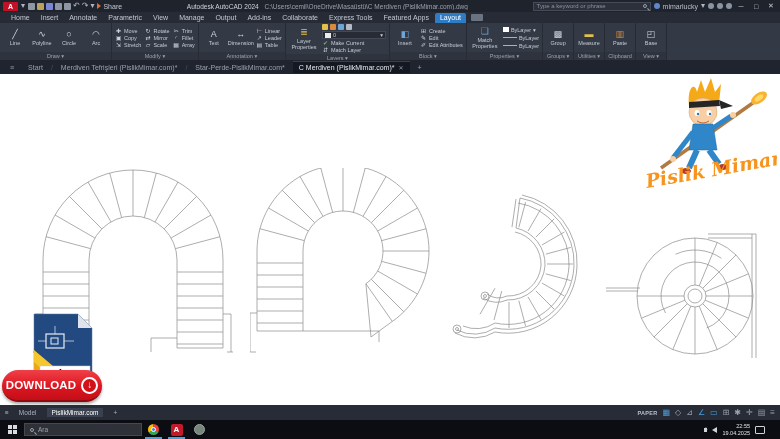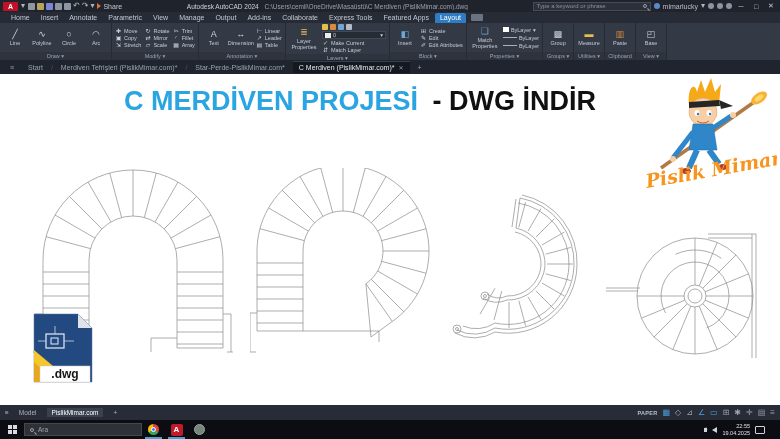--- a/index.html
+++ b/index.html
@@ -382,24 +382,20 @@
     <span class="sep">/</span>
     <span class="ft">Star-Perde-PislikMimar.com*</span>
     <span class="ft active">
         <span>C Merdiven (PislikMimar.com)*</span>
         <span class="ftx">✕</span>
       </span>
     <span class="ft">+</span>
   </div>
 
   <div class="canvas">
-    <div class="doc-title">
-      <span class="blue">C MERDİVEN PROJESİ</span>
-      <span class="dark">- DWG İNDİR</span>
-    </div>
 
     <svg id="sA" class="stair" style="left:33px;top:94px" width="200" height="186" viewBox="0 0 200 186">
         <line x1="142.50073635671902" y1="80.61196201548908" x2="186.93332436601617" y2="68.70628594077314"></line>
         <line x1="138.10511776651532" y1="70" x2="177.94228634059948" y2="47.00000000000001"></line>
         <line x1="131.1126983722081" y1="60.88730162779191" x2="163.63961030678928" y2="28.360389693210728"></line>
         <line x1="122" y1="53.8948822334847" x2="145" y2="14.05771365940052"></line>
         <line x1="111.38803798451092" y1="49.499263643281" x2="123.29371405922686" y2="5.066675633983849"></line>
         <line x1="100" y1="48" x2="100" y2="2"></line>
         <line x1="88.61196201548908" y1="49.499263643281" x2="76.70628594077313" y2="5.066675633983849"></line>
         <line x1="78.00000000000001" y1="53.894882233484694" x2="55.00000000000002" y2="14.05771365940052"></line>
@@ -558,20 +554,26 @@
       <path d="M6,52 L6,72 L28,72 Z" fill="#e8a81c"></path>
       <rect x="18" y="24" width="18" height="14" fill="none" stroke="#e8edf5" stroke-width="1.2"></rect>
       <rect x="23" y="28" width="7" height="6" fill="none" stroke="#e8edf5" stroke-width="1"></rect>
       <line x1="10" y1="31" x2="18" y2="31" stroke="#cfd8e6" stroke-width="0.8"></line>
       <line x1="36" y1="31" x2="46" y2="31" stroke="#cfd8e6" stroke-width="0.8"></line>
       <line x1="27" y1="16" x2="27" y2="24" stroke="#cfd8e6" stroke-width="0.8"></line>
       <rect x="12" y="56" width="50" height="16" fill="#ffffff" stroke="#cccccc" stroke-width="0.5"></rect>
       <text x="37" y="68" text-anchor="middle" font-size="12" font-weight="bold" fill="#151515" font-family="Liberation Sans, sans-serif">.dwg</text>
     </svg>
 
+    <div class="download">
+      <span>DOWNLOAD</span>
+      <span class="dl-circle">
+          <span>↓</span>
+        </span>
+    </div>
   </div>
 
   <div class="statusbar">
     <span>≡</span>
     <span class="sb-tab">Model</span>
     <span class="sb-tab active">PislikMimar.com</span>
     <span class="sb-tab">+</span>
     <span class="sb-spacer"></span>
     <span class="paper">PAPER</span>
     <span class="sic on">▦</span>

